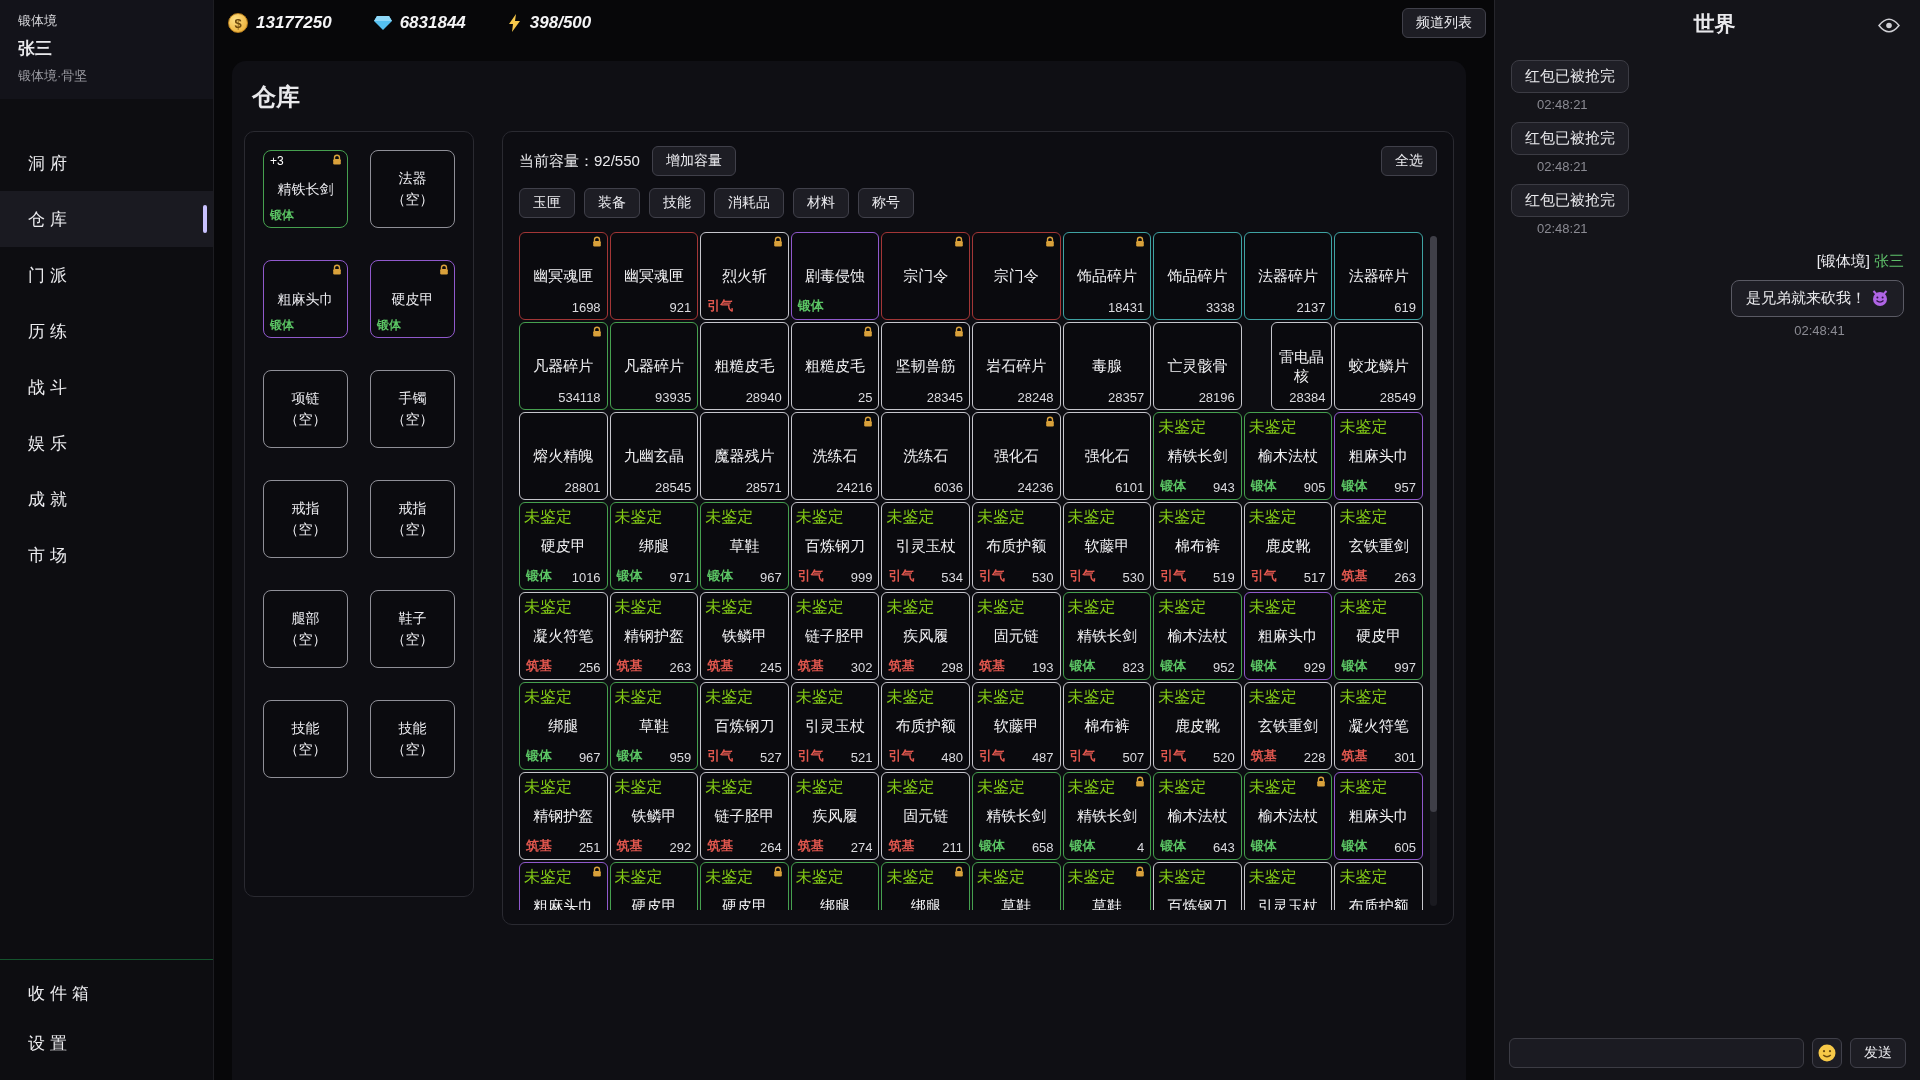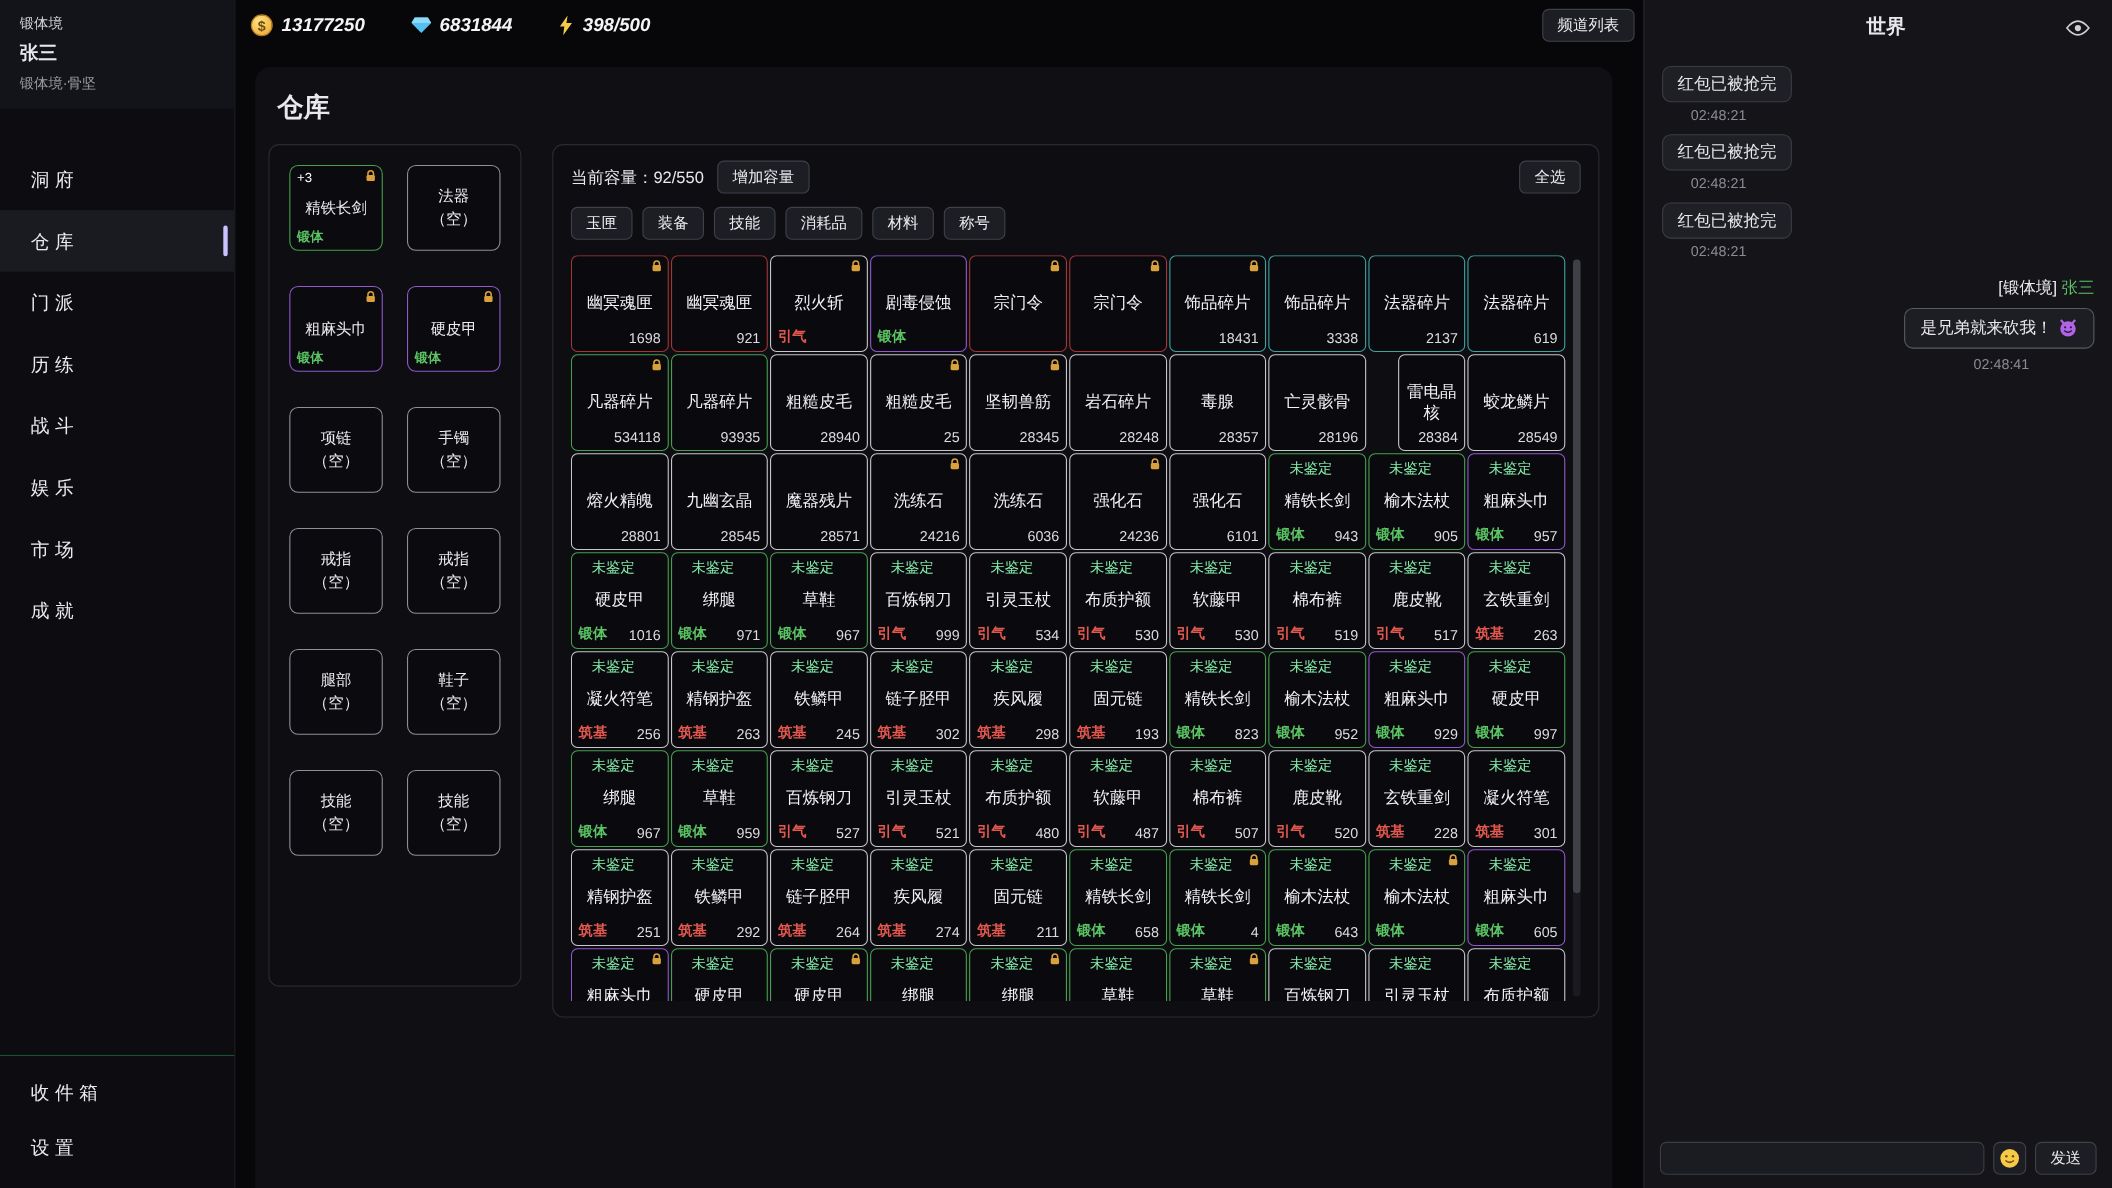--- a/index.html
+++ b/index.html
@@ -45,29 +45,29 @@
   
   .inv-panel{flex:1;height:794px;border:1px solid #2a2a31;border-radius:10px;padding:14px 16px;display:flex;flex-direction:column;background:#0d0d12;min-width:0;}
   .inv-header{display:flex;align-items:center;justify-content:space-between;margin-bottom:12px;}
   .cap-group{display:flex;align-items:center;gap:12px;font-size:15px;}
   .inv-filters{display:flex;align-items:center;justify-content:space-between;margin-bottom:14px;}
   .filter-group{display:flex;gap:9px;}
   .grid-wrap{position:relative;flex:1;overflow:hidden;padding-right:14px;}
   .grid{display:grid;grid-template-columns:repeat(10,1fr);grid-auto-rows:88px;gap:2px;}
   .cell{position:relative;border:1px solid #c6c6cc;border-radius:6px;background:#0a0a0e;cursor:pointer;}
   .cell-name{position:absolute;left:4px;right:4px;top:18px;bottom:18px;display:flex;align-items:center;justify-content:center;text-align:center;font-size:15px;line-height:1.3;color:#f2f2f4;}
-  .prefix{position:absolute;left:18px;top:4px;font-size:13px;color:#86efac;}
+  .prefix{position:absolute;left:4px;top:4px;font-size:16px;color:#84cc16;}
   .tag{position:absolute;left:6px;bottom:4px;font-size:13px;font-weight:bold;}
   .count{position:absolute;right:6px;bottom:4px;font-size:13px;color:#dcdce0;}
   .scrollbar{position:absolute;right:0;top:4px;bottom:4px;width:7px;background:#1a1a20;border-radius:4px;}
   .thumb{position:absolute;top:0;left:0;right:0;height:86%;background:#3f3f48;border-radius:4px;}
 
   
   .chat{width:426px;flex:0 0 426px;background:#141419;border-left:1px solid #26262c;display:flex;flex-direction:column;}
-  .chat-header{height:48px;position:relative;display:flex;align-items:center;justify-content:center;font-size:18px;font-weight:bold;margin-left:14px;}
+  .chat-header{height:48px;position:relative;display:flex;align-items:center;justify-content:center;font-size:21px;font-weight:bold;margin-left:14px;}
   .eye{position:absolute;right:20px;top:18px;cursor:pointer;line-height:0;}
   .chat-messages{flex:1;padding:12px 16px;overflow:hidden;}
   .msg-sys{margin-bottom:4px;}
   .msg-sys .bubble{display:inline-block;background:#1f1f26;border:1px solid #3c3c44;border-radius:8px;padding:6px 13px;font-size:15px;}
   .msg-time{font-size:13px;color:#8b8b93;margin:4px 0 10px 26px;}
   .msg-self{margin-top:16px;display:flex;flex-direction:column;align-items:flex-end;}
   .msg-head{font-size:15px;margin-bottom:9px;}
   .sender-realm{color:#ececf0;}
   .sender-name{color:#5fc06a;margin-left:4px;}
   .bubble-wrap{display:inline-block;text-align:center;}
@@ -103,24 +103,24 @@
         <div class="nav-item">
           <span>历练</span>
         </div>
         <div class="nav-item">
           <span>战斗</span>
         </div>
         <div class="nav-item">
           <span>娱乐</span>
         </div>
         <div class="nav-item">
+          <span>成就</span>
+        </div>
+        <div class="nav-item">
           <span>市场</span>
-        </div>
-        <div class="nav-item">
-          <span>成就</span>
         </div>
       </nav>
     <div class="nav-bottom" id="nav-bottom">
         <div class="nav-item">
           <span>收件箱</span>
         </div>
         <div class="nav-item">
           <span>设置</span>
         </div>
       </div>

